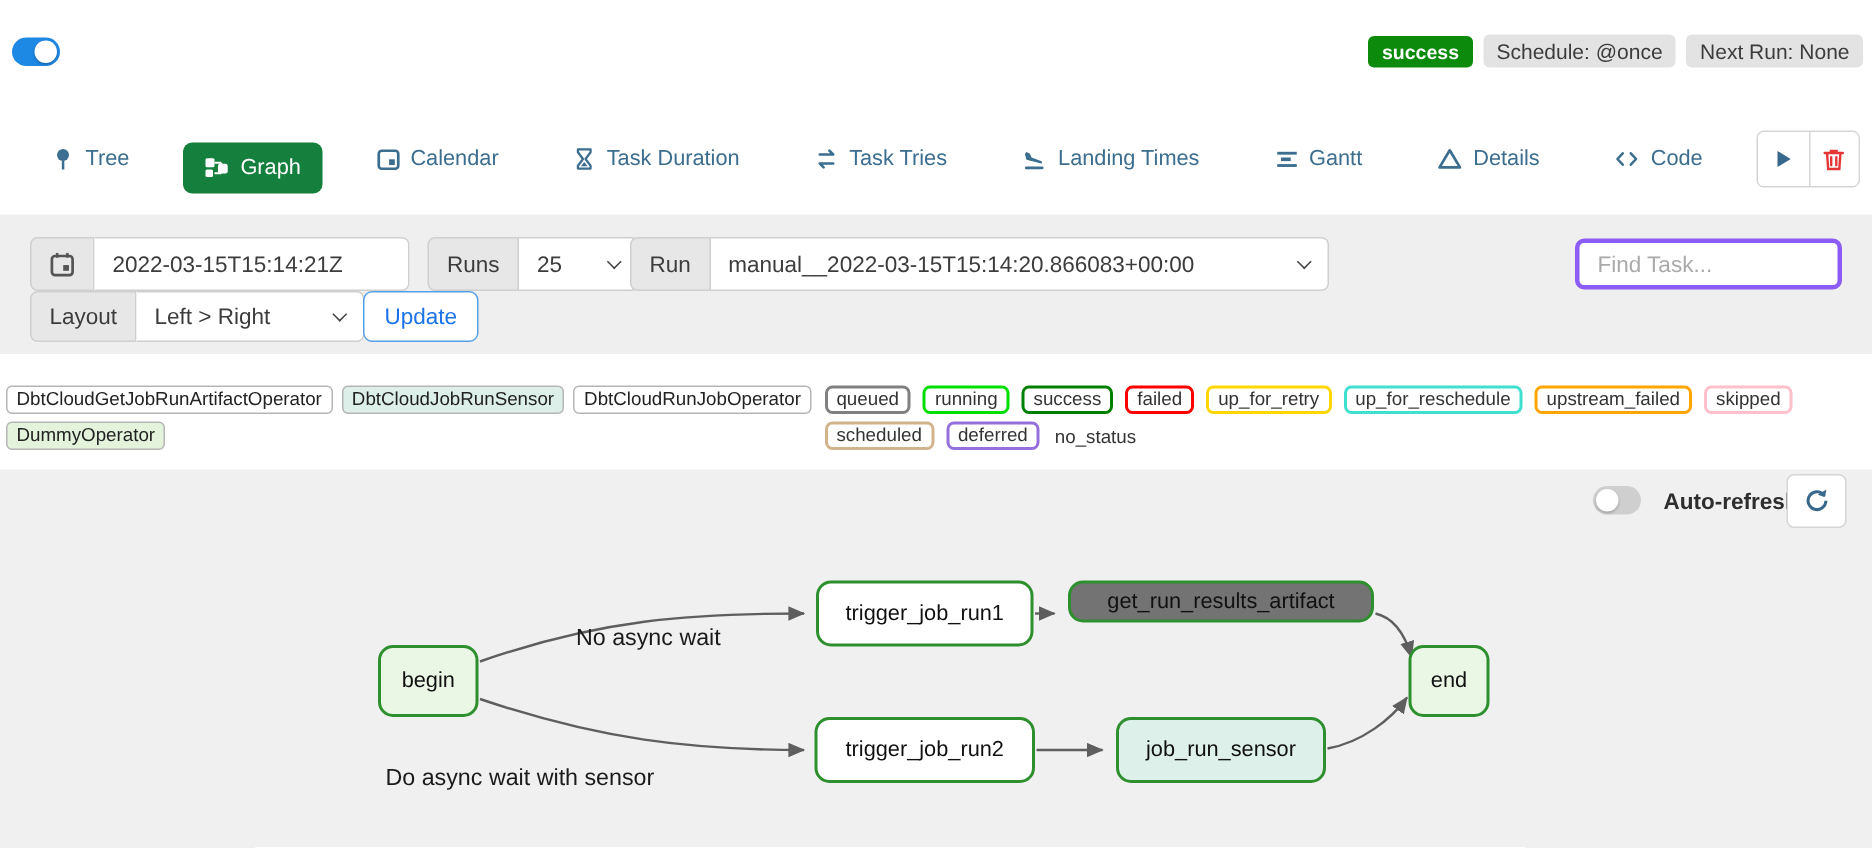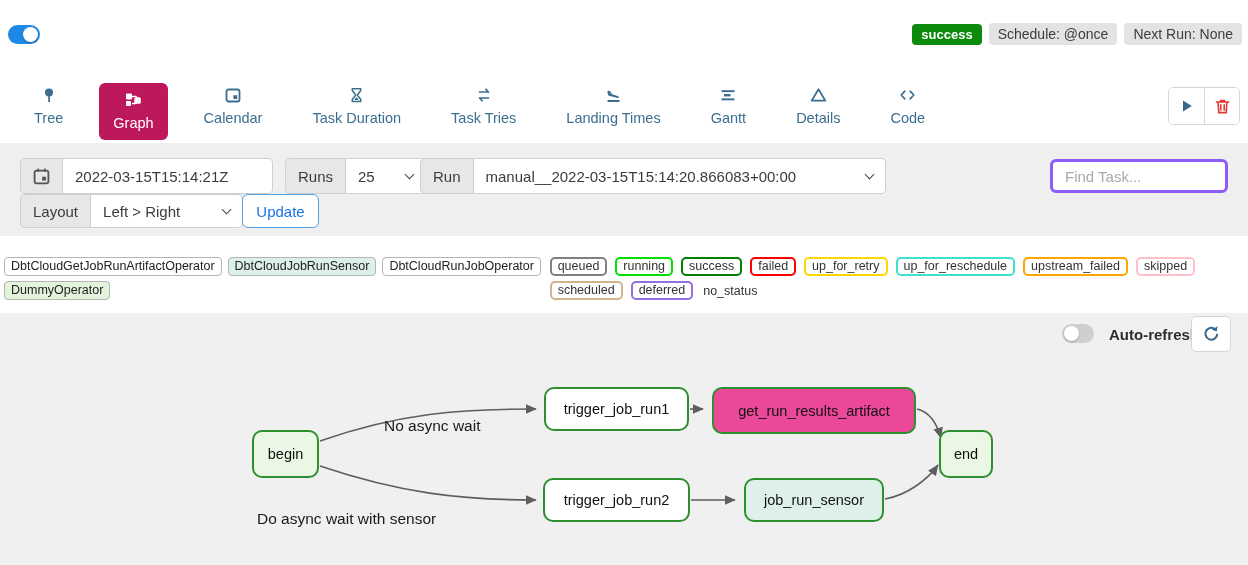--- a/index.html
+++ b/index.html
@@ -16,22 +16,22 @@
   .dag-title { margin-left:10px; font-size:23px; letter-spacing:.2px; }
   .dag-prefix { color:#c9c9c9; font-weight:bold; }
   .dag-name { color:#3b3b3b; font-weight:bold; }
   .header-badges { margin-left:auto; display:flex; gap:7px; align-items:center; }
   .badge { border-radius:4px; padding:3px 9px; font-size:14px; white-space:nowrap; }
   .badge.success { background:#0b8a0b; color:#fff; font-weight:bold; font-size:13px; }
   .badge.gray { background:#e3e3e3; color:#3c3c3c; }
 
   
   .tabbar { position:absolute; top:86px; left:20px; right:8px; height:40px; display:flex; align-items:center; }
-  .tab { display:flex; align-items:center; gap:7px; color:#3c6e8f; font-size:14.5px; padding:9px 14px; border-radius:6px; cursor:pointer; white-space:nowrap; margin-right:22px;flex-direction:column; }
-  .tab.active { background:#be185d; color:#fff;margin-top:11px; }
+  .tab { display:flex; align-items:center; gap:7px; color:#3c6e8f; font-size:14.5px; padding:9px 14px; border-radius:6px; cursor:pointer; white-space:nowrap; margin-right:22px; }
+  .tab.active { background:#15803d; color:#fff;margin-top:11px; }
   .tab svg { display:block; }
   .action-group { margin-left:auto; display:flex; border:1px solid #d5d5d5; border-radius:5px; background:#fff; overflow:hidden; }
   .action-btn { width:35px; height:36px; display:flex; align-items:center; justify-content:center; cursor:pointer; background:#fff; }
   .action-btn + .action-btn { border-left:1px solid #d5d5d5; }
   .action-btn.play { color:#38678c; }
   .action-btn.trash { color:#e53535; }
 
   
   .filter-panel { position:absolute; top:143px; left:0; right:0; height:93px; background:#efefef; }
   .igroup { position:absolute; display:flex; height:36px; }
@@ -262,21 +262,21 @@
           <path d="M320,153 C400,180 460,187 536,187" fill="none" stroke="#5e5e5e" stroke-width="1.6" marker-end="url(#arrow)"></path>
           <path d="M690,96 L703,96" fill="none" stroke="#5e5e5e" stroke-width="1.6" marker-end="url(#arrow)"></path>
           <path d="M691,187 L735,187" fill="none" stroke="#5e5e5e" stroke-width="1.6" marker-end="url(#arrow)"></path>
           <path d="M917,96 C930,99 937,111 941,125" fill="none" stroke="#5e5e5e" stroke-width="1.6" marker-end="url(#arrow)"></path>
           <path d="M885,186 C908,182 928,166 938,152" fill="none" stroke="#5e5e5e" stroke-width="1.6" marker-end="url(#arrow)"></path>
         </g>
     </svg>
     <div id="nodes">
         <div class="node" style="left: 252px; top: 117px; width: 67px; height: 48px; background: rgb(233, 247, 228); border-color: rgb(46, 143, 46);">begin</div>
         <div class="node" style="left: 544px; top: 74px; width: 145px; height: 44px; background: rgb(255, 255, 255); border-color: rgb(46, 143, 46);">trigger_job_run1</div>
-        <div class="node" style="left: 712px; top: 74px; width: 204px; height: 47px; background: #ec4899; border-color: rgb(46, 143, 46);">get_run_results_artifact</div>
+        <div class="node" style="left: 712px; top: 74px; width: 204px; height: 28px; background: #737373; border-color: rgb(46, 143, 46);">get_run_results_artifact</div>
         <div class="node" style="left: 543px; top: 165px; width: 147px; height: 44px; background: rgb(255, 255, 255); border-color: rgb(46, 143, 46);">trigger_job_run2</div>
         <div class="node" style="left: 744px; top: 165px; width: 140px; height: 44px; background: rgb(222, 240, 234); border-color: rgb(46, 143, 46);">job_run_sensor</div>
         <div class="node" style="left: 939px; top: 117px; width: 54px; height: 48px; background: rgb(233, 247, 228); border-color: rgb(46, 143, 46);">end</div>
       </div>
     <div id="edge-labels">
         <div class="edge-label" style="left: 384px; top: 104px;">No async wait</div>
         <div class="edge-label" style="left: 257px; top: 197px;">Do async wait with sensor</div>
       </div>
   </div>
 

